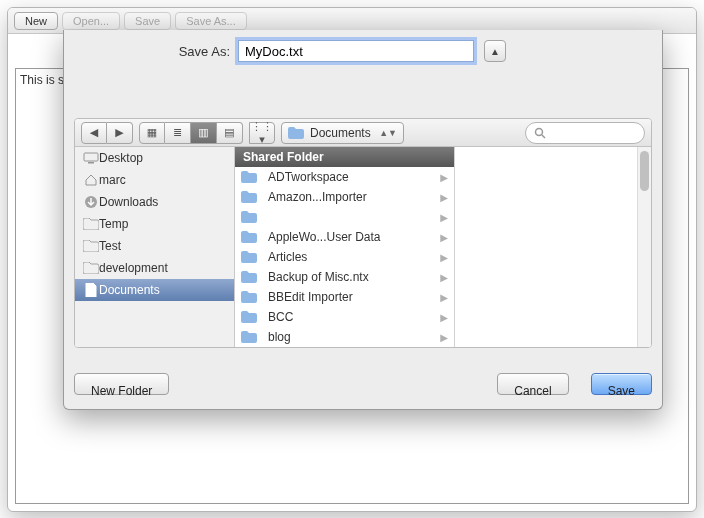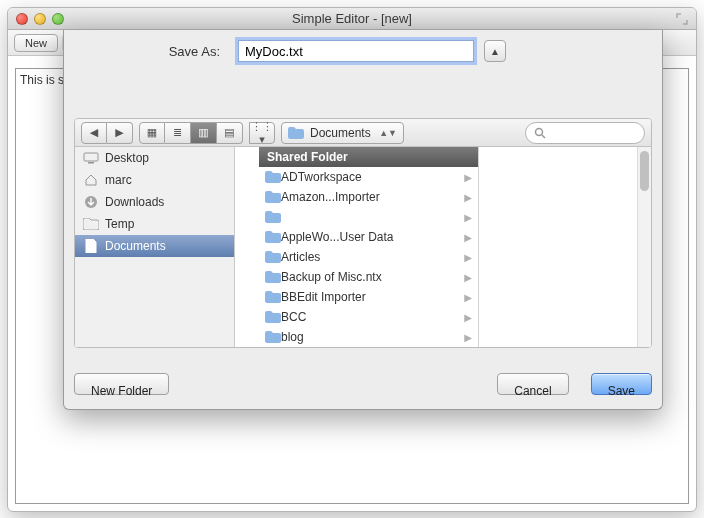--- a/index.html
+++ b/index.html
@@ -38,21 +38,21 @@
     border:1px solid #9a9a9a; background:#fff; padding:4px; font-size:12px; color:#333;
   }
 
   
   .sheet {
     position:absolute; left:55px; top:22px; width:600px; height:380px;
     background:#ededed; border:1px solid #9a9a9a; border-top:none;
     border-radius:0 0 6px 6px; box-shadow:0 10px 30px rgba(0,0,0,.35);
   }
   .sheet-row { display:flex; align-items:center; margin:10px 14px 0 14px; }
-  .sheet-label { width:160px; text-align:right; font-size:13px; color:#333; padding-right:18px; }
+  .sheet-label { width:160px; text-align:right; font-size:13px; color:#333; padding-right:8px; }
   .sheet-input {
     flex:0 0 236px; height:22px; font-size:13px; padding:1px 6px;
     border:1px solid #8aa9d6; background:#fff; border-radius:0;
     box-shadow:0 0 0 3px rgba(94,151,247,.45);
   }
   .sheet-input.tags { box-shadow:none; border:1px solid #bdbdbd; }
   .expand-btn {
     width:22px; height:22px; margin-left:10px; border:1px solid #a5a5a5; border-radius:4px;
     background:linear-gradient(#fdfdfd,#e2e2e2); display:flex; align-items:center; justify-content:center;
     font-size:10px; color:#444;
@@ -82,38 +82,38 @@
     font-size:12px; color:#333; justify-content:space-between; max-width:200px;
   }
   .search {
     width:120px; height:22px; border:1px solid #b5b5b5; border-radius:11px;
     background:#fff; display:flex; align-items:center; padding:0 8px; font-size:12px; color:#888;
   }
 
   .cols { position:absolute; left:0; right:0; top:28px; bottom:0; display:flex; background:#fff;}
   .col-sidebar { width:160px; background:#f0f0f0; border-right:1px solid #c9c9c9; overflow:hidden;}
   .sb-item {
-    height:22px; display:flex; align-items:center; gap:6px; padding:0 8px;
+    height:22px; display:flex; align-items:center; padding:0 8px;
     font-size:12px; color:#333;
   }
   .sb-item.selected {
     background: linear-gradient(#8fa8cf,#5f7fb0); color:#fff;
   }
   .sb-item .ic { width:16px; height:16px; opacity:.75; display:flex; align-items:center; justify-content:center;}
   .sb-item.selected .ic { opacity:1; }
 
-  .col-main { flex:1; display:flex;padding-left:24px; }
+  .col-main { flex:1; display:flex; }
   .col-list { width:220px; border-right:1px solid #d2d2d2; overflow:hidden; position:relative;}
   .col-header {
     height:20px; background:linear-gradient(#7b7b7b,#555); color:#fff; font-size:12px; font-weight:bold;
     display:flex; align-items:center; padding:0 8px;
   }
   .list-body { position:absolute; top:20px; bottom:0; left:0; right:0; overflow:hidden;}
   .folder-row {
-    height:20px; display:flex; align-items:center; padding:0 6px; font-size:12px; color:#333; gap:0;
+    height:20px; display:flex; align-items:center; padding:0 6px; font-size:12px; color:#333; gap:11px;
   }
   .folder-row .ic { width:16px; height:12px; }
   .folder-row .arrow { margin-left:auto; color:#b0b0b0; font-size:10px;}
   .col-preview { flex:1; background:#fff; }
   .vscroll { width:14px; background:#f2f2f2; border-left:1px solid #dcdcdc; position:relative;}
   .vscroll .thumb { position:absolute; left:2px; right:2px; top:4px; height:40px; background:#c0c0c0; border-radius:5px;}
 
   .sheet-buttons {
     position:absolute; left:10px; right:10px; bottom:10px; height:30px;
     display:flex; align-items:center;
@@ -128,33 +128,20 @@
     box-shadow: inset 0 1px 0 rgba(255,255,255,.6);
   }
   .spacer { flex:1 }
 
   svg { display:block }
 </style>
 </head>
 <body>
 
 <div class="window">
-  <div class="titlebar">
-    <div class="traffic">
-      <div class="light close"></div>
-      <div class="light min"></div>
-      <div class="light zoom"></div>
-    </div>
-    <div class="title">Simple Editor - [new]</div>
-    <div class="fullscreen-icon">
-      <svg viewBox="0 0 12 12">
-          <path d="M1 5 L1 1 L5 1 M7 11 L11 11 L11 7" fill="none" stroke="#777" stroke-width="1.5"></path>
-        </svg>
-    </div>
-  </div>
 
   <div class="toolbar">
     <button class="tbtn">New</button>
     <button class="tbtn disabled">Open...</button>
     <button class="tbtn disabled">Save</button>
     <button class="tbtn disabled">Save As...</button>
   </div>
 
   <div class="content">
     <span>This is so</span>
@@ -249,20 +236,36 @@
             <span>Downloads</span>
           </div>
           <div class="sb-item">
             <span class="ic">
                 <svg width="16" height="12" viewBox="0 0 16 12">
                   <path d="M0 2 Q0 0 2 0 L6 0 L8 2 L14 2 Q16 2 16 4 L16 10 Q16 12 14 12 L2 12 Q0 12 0 10 Z" fill="none" stroke="#888"></path>
                 </svg>
               </span>
             <span>Temp</span>
           </div>
+          <div class="sb-item">
+            <span class="ic">
+                <svg width="16" height="12" viewBox="0 0 16 12">
+                  <path d="M0 2 Q0 0 2 0 L6 0 L8 2 L14 2 Q16 2 16 4 L16 10 Q16 12 14 12 L2 12 Q0 12 0 10 Z" fill="none" stroke="#888"></path>
+                </svg>
+              </span>
+            <span>Test</span>
+          </div>
+          <div class="sb-item">
+            <span class="ic">
+                <svg width="16" height="12" viewBox="0 0 16 12">
+                  <path d="M0 2 Q0 0 2 0 L6 0 L8 2 L14 2 Q16 2 16 4 L16 10 Q16 12 14 12 L2 12 Q0 12 0 10 Z" fill="none" stroke="#888"></path>
+                </svg>
+              </span>
+            <span>development</span>
+          </div>
           <div class="sb-item selected">
             <span class="ic">
                 <svg width="12" height="14" viewBox="0 0 12 14">
                   <path d="M1 0 L8 0 L11 3 L11 14 L1 14 Z" fill="#fff" stroke="#fff"></path>
                 </svg>
               </span>
             <span>Documents</span>
           </div>
         </div>
 

